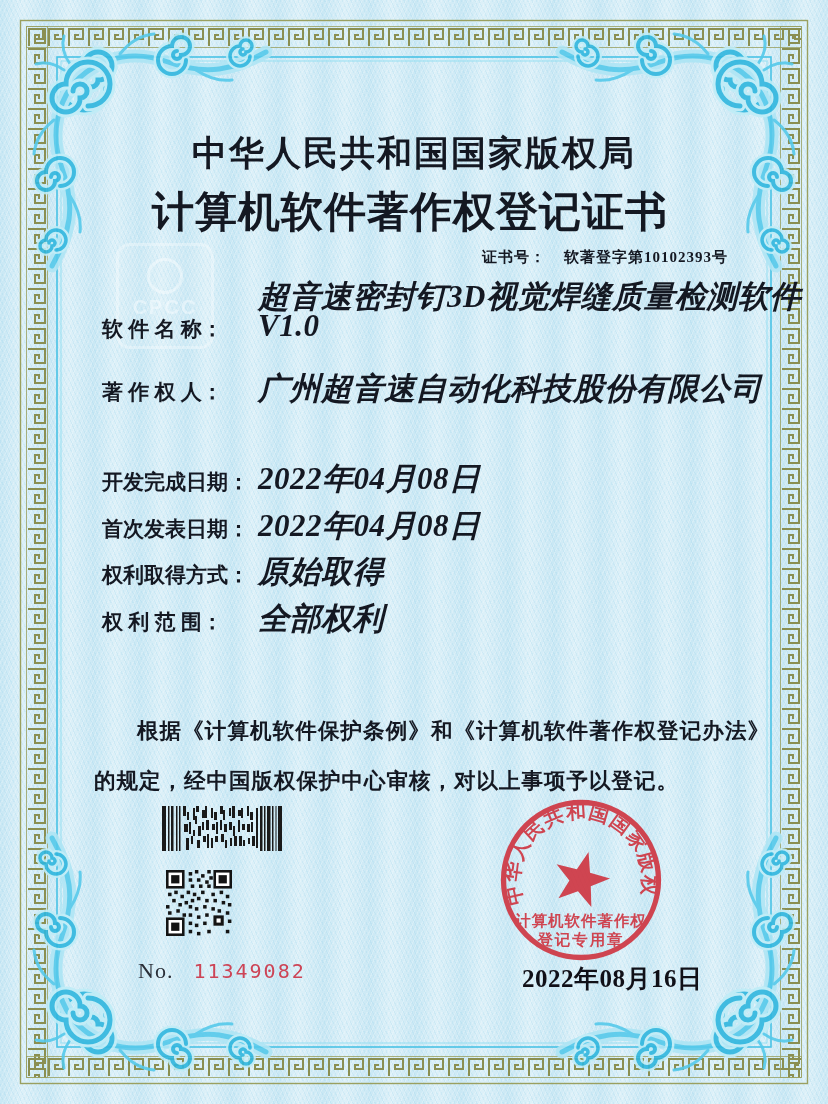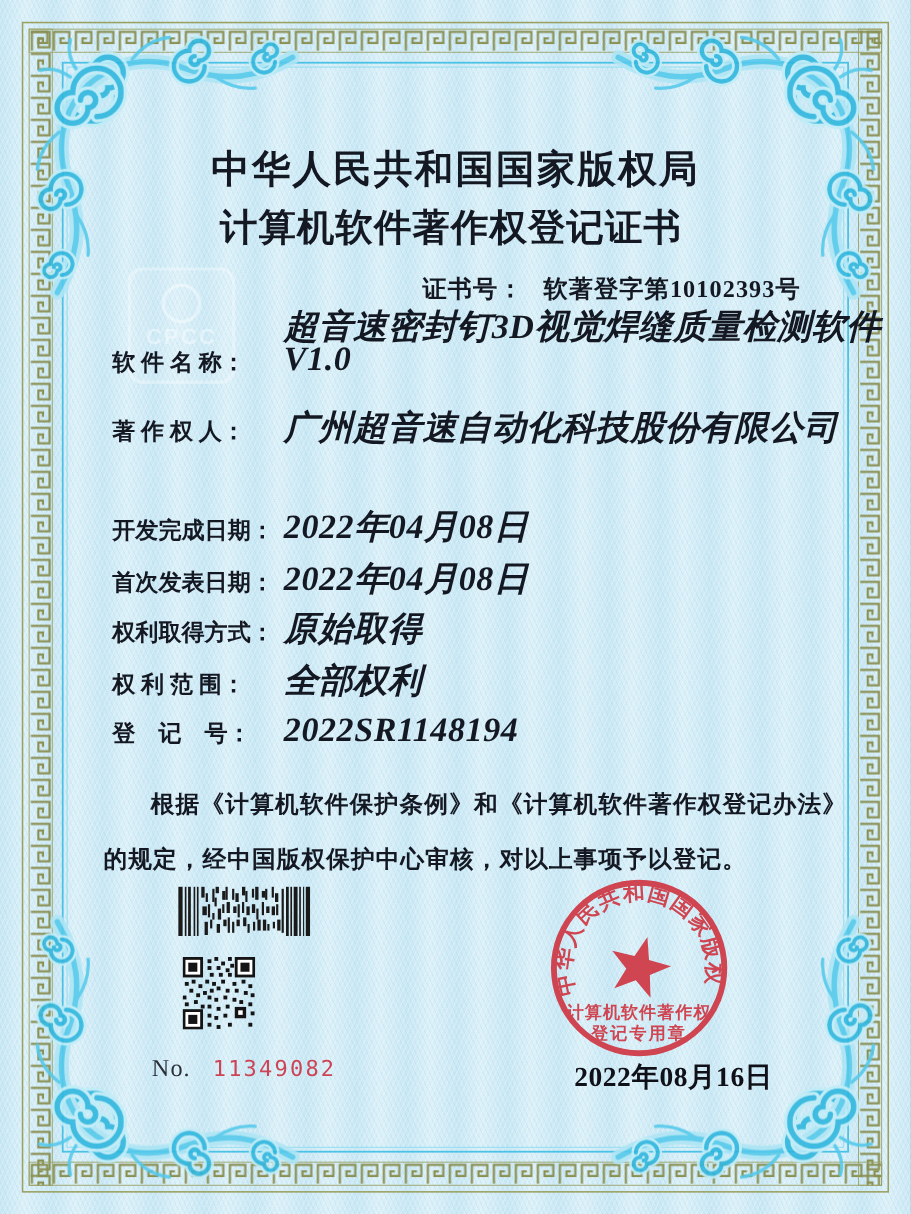--- a/index.html
+++ b/index.html
@@ -16,25 +16,25 @@
       repeating-linear-gradient(65deg, rgba(139,206,233,.18) 0 1px, rgba(255,255,255,0) 1px 4px),
       repeating-linear-gradient(90deg, rgba(126,199,229,.16) 0 2px, rgba(238,249,253,.20) 22px 24px, rgba(126,199,229,.12) 44px 46px);
   }
   .abs{position:absolute;}
   .title1{
     top:130px;left:0;width:828px;text-align:center;
     font-size:35px;font-weight:700;letter-spacing:2px;
   }
   .title2{
     top:184px;left:0;width:820px;text-align:center;
-    font-size:34px;font-weight:700;letter-spacing:1px;
+    font-size:42px;font-weight:700;letter-spacing:1px;
   }
   .certno{
     top:248px;right:100px;
-    font-size:22px;font-weight:700;letter-spacing:1px;
+    font-size:15px;font-weight:700;letter-spacing:1px;
   }
   .certno .gap{display:inline-block;width:18px;}
   .frow{left:102px;}
   .flabel{
     display:inline-block;width:136px;
     font-size:21px;font-weight:700;white-space:pre;
     vertical-align:baseline;
   }
   .fvalue{
     display:inline-block;margin-left:20px;
@@ -160,23 +160,20 @@
     <span class="flabel">开发完成日期：</span><span class="fvalue">2022年04月08日</span>
   </div>
   <div class="abs frow" style="top:511px">
     <span class="flabel">首次发表日期：</span><span class="fvalue">2022年04月08日</span>
   </div>
   <div class="abs frow" style="top:604px">
     <span class="flabel">权 利 范 围：</span><span class="fvalue">全部权利</span>
   </div>
   <div class="abs frow" style="top:557px">
     <span class="flabel">权利取得方式：</span><span class="fvalue">原始取得</span>
-  </div>
-  <div class="abs frow" style="top:649px">
-    <span class="flabel">登　记　号：</span><span class="fvalue">2022SR1148194</span>
   </div>
 
   <p class="abs statement">根据《计算机软件保护条例》和《计算机软件著作权登记办法》的规定，经中国版权保护中心审核，对以上事项予以登记。</p>
 
   <svg class="abs barcode" width="120" height="45" viewBox="0 0 120 45" fill="#1a1a1a">
     <rect x="0" y="0" width="4" height="45"></rect>
       <rect x="6" y="0" width="1.5" height="45"></rect>
       <rect x="9" y="0" width="2.5" height="45"></rect>
       <rect x="14" y="0" width="1.5" height="45"></rect>
       <rect x="17" y="0" width="1.5" height="45"></rect>

